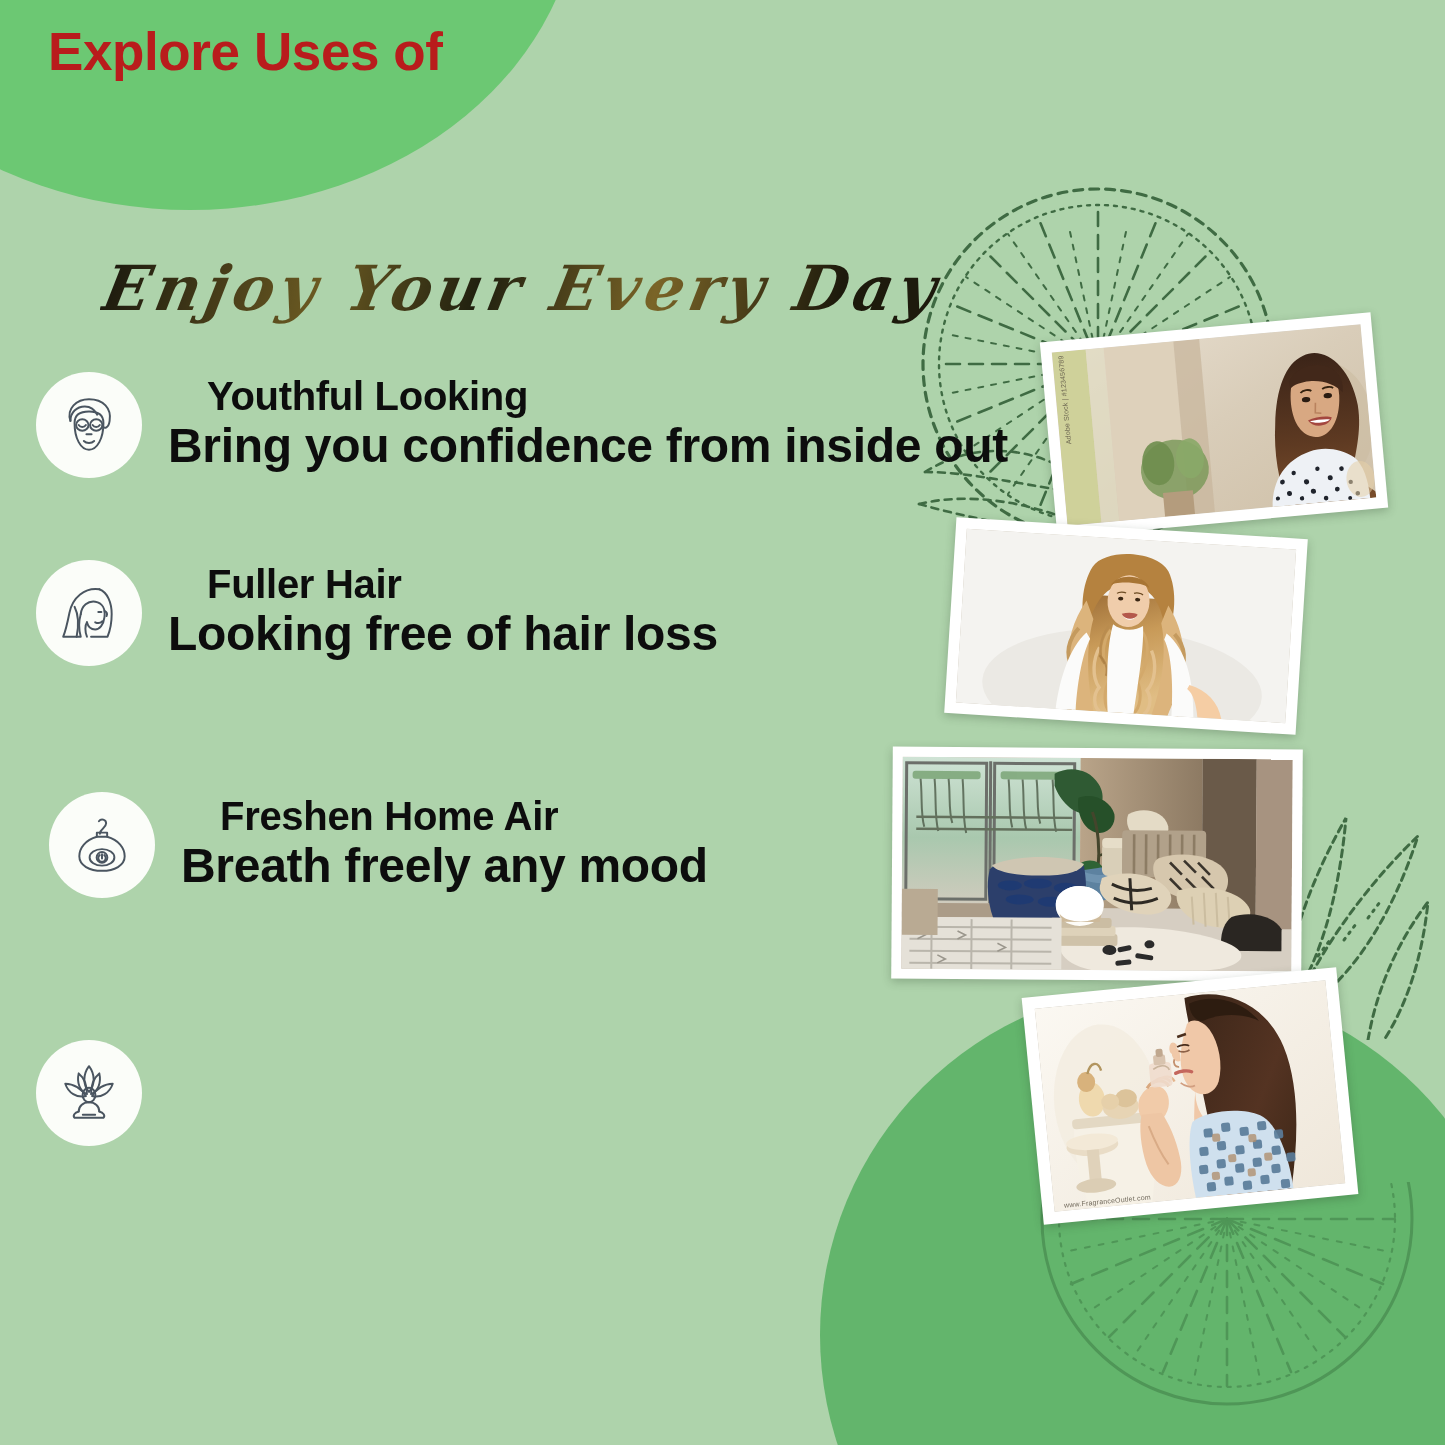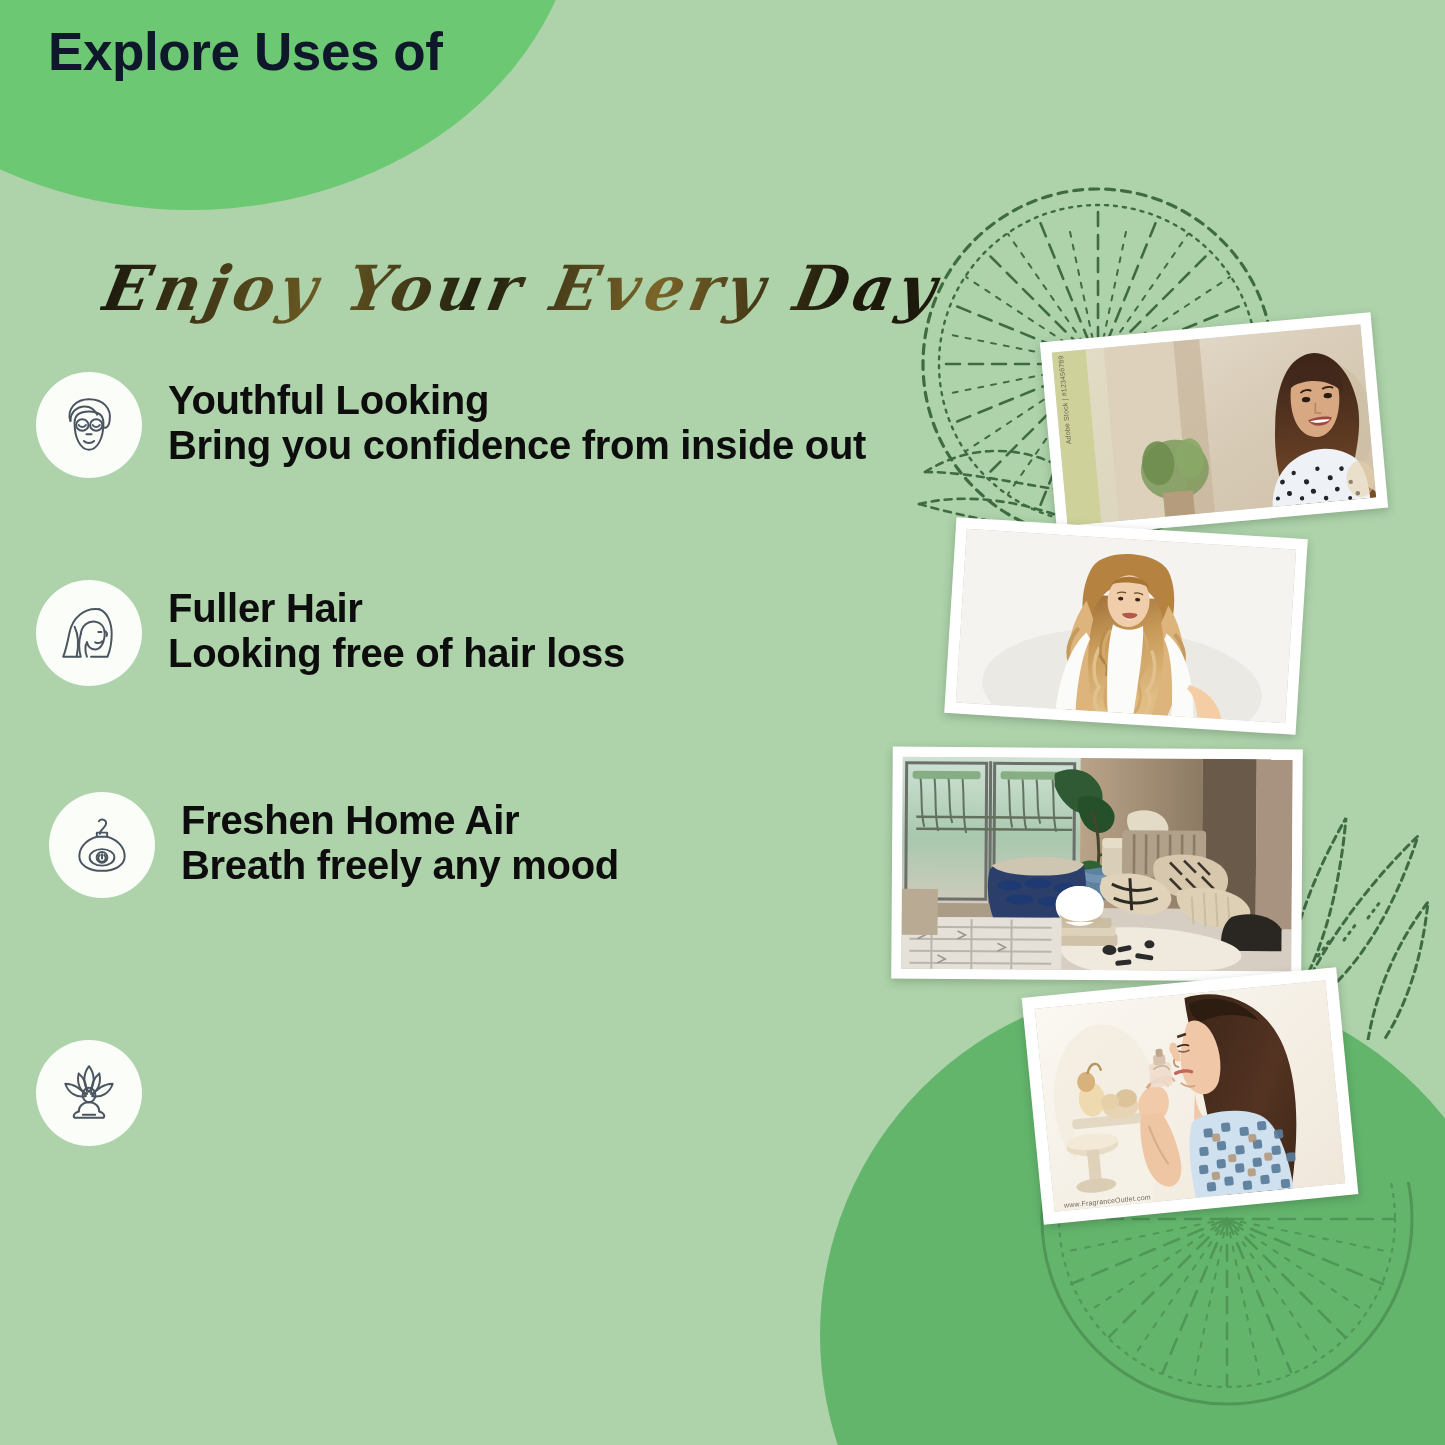--- a/index.html
+++ b/index.html
@@ -35,21 +35,21 @@
     border-radius:50%;
     z-index:1;
   }
 
   
   .header-title {
     position:absolute;
     left:48px; top:22px;
     width:600px;
     z-index:6;
-    color:#0f172a;
+    color:#b91c1c;
     font-size:53px;
     line-height:1.12;
     font-weight:bold;
     letter-spacing:-0.4px;
   }
 
   
   .script-line {
     position:absolute;
     left:104px; top:252px;
@@ -70,43 +70,43 @@
 
   
   .benefits { position:absolute; left:0; top:0; width:1445px; height:1445px; z-index:7; }
   .benefit {
     position:absolute;
     display:flex;
     align-items:center;
     gap:26px;
   }
   .benefit.b0 { left:36px; top:372px; }
-  .benefit.b1 { left:36px; top:580px; }
+  .benefit.b1 { left:36px; top:560px; }
   .benefit.b2 { left:49px; top:792px; }
   .benefit.b3 { left:36px; top:1040px; }
 
   .icon-badge {
     flex:0 0 auto;
     width:106px; height:106px;
     border-radius:50%;
     background:#fbfdf9;
     display:flex; align-items:center; justify-content:center;
   }
   .icon-badge svg { width:66px; height:66px; display:block; }
 
   .benefit-text { padding-bottom:4px; }
   .benefit-title, .benefit-sub {
     font-weight:bold;
     color:#0d0d0d;
     white-space:nowrap;
     letter-spacing:-0.3px;
     font-stretch:condensed;
   }
-  .benefit-title { font-size:40px; line-height:1.12; }
-  .benefit-sub   { font-size:40px; line-height:1.12; }
+  .benefit-title { font-size:40px; line-height:1.12;margin-left:39px; }
+  .benefit-sub   { font-size:48px; line-height:1.12; }
 
   
   .photos { position:absolute; left:0; top:0; width:1445px; height:1445px; z-index:8; }
   .photo {
     position:absolute;
     background:#ffffff;
     box-shadow:0 3px 10px rgba(40,60,40,.28);
     overflow:hidden;
   }
   .photo .inner { position:absolute; overflow:hidden; background:#d8d3c8; }

